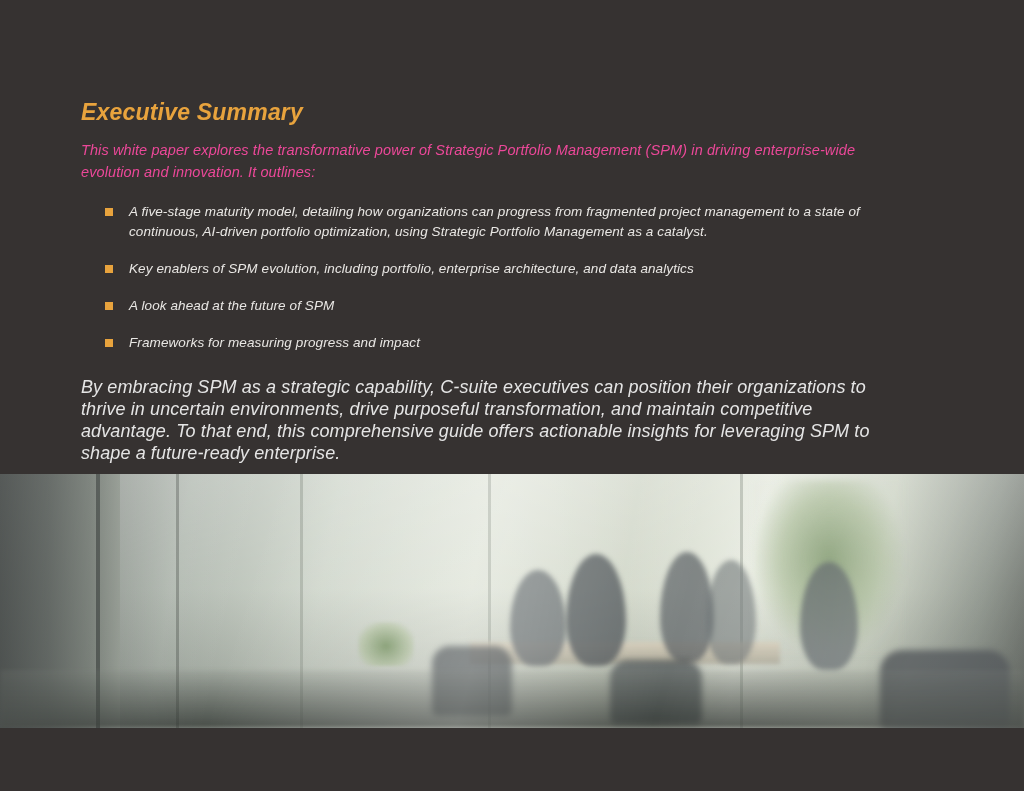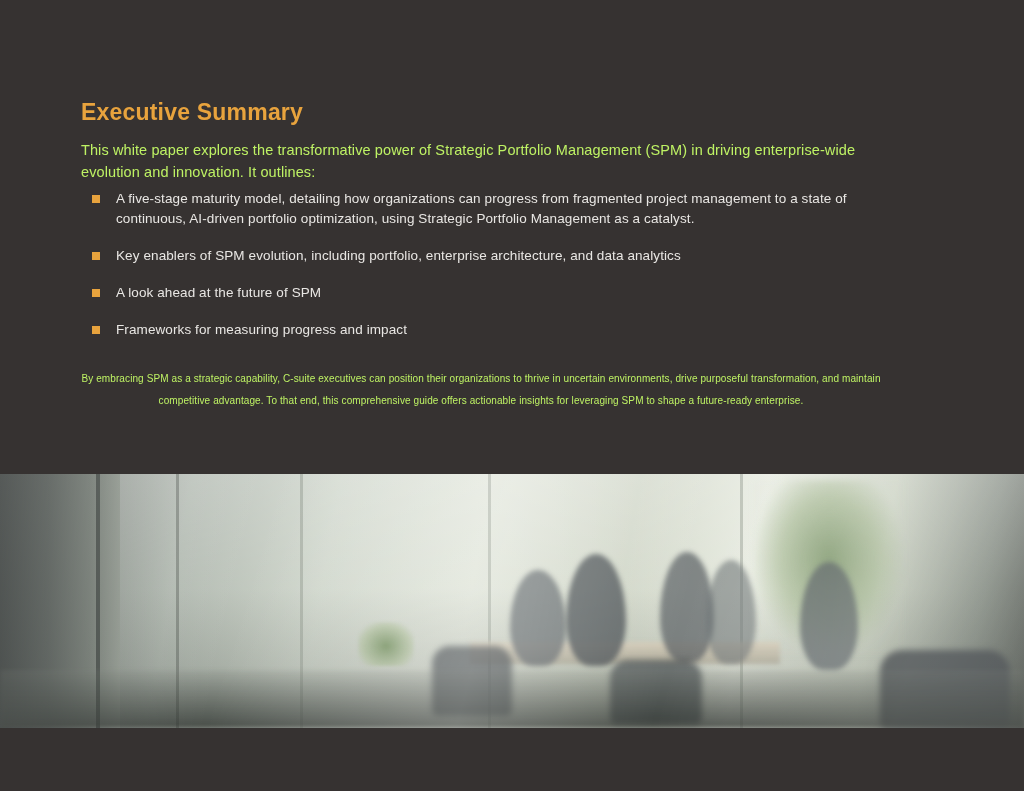--- a/index.html
+++ b/index.html
@@ -19,49 +19,50 @@
   }
 
   
   .content {
     position: absolute;
     left: 0;
     top: 0;
     width: 1024px;
     height: 474px;
     padding: 0;
+    font-style: italic;
   }
 
   .title {
     position: absolute;
     left: 81px;
     top: 84px;
     font-size: 23px;
     font-weight: bold;
     color: #e8a33d;
     letter-spacing: 0.2px;
   }
 
   .intro {
     position: absolute;
     left: 81px;
     top: 124px;
     width: 805px;
     font-size: 14.5px;
     line-height: 22px;
-    color: #bef264;
+    color: #ec4899;
     letter-spacing: 0.1px;
   }
 
   .bullets {
     position: absolute;
     left: 81px;
     top: 186px;
     width: 820px;
-    margin: 3px;
+    margin: 16px;
     padding: 0;
     list-style: none;
   }
   .bullet {
     position: relative;
     padding-left: 32px;
     margin-bottom: 17px;
     font-size: 13.5px;
     line-height: 20px;
     color: #e9e7e4;
@@ -74,25 +75,24 @@
     width: 8px;
     height: 8px;
     background: #e8a33d;
   }
 
   .closing {
     position: absolute;
     left: 81px;
     top: 358px;
     width: 800px;
-    font-size: 10px;
+    font-size: 18px;
     line-height: 22px;
-    color: #bef264;
+    color: #e5e5e5;
     letter-spacing: 0.1px;
-    text-align: center;
   }
 
   
   .photo {
     position: absolute;
     left: 0;
     top: 474px;
     width: 1024px;
     height: 254px;
     overflow: hidden;

